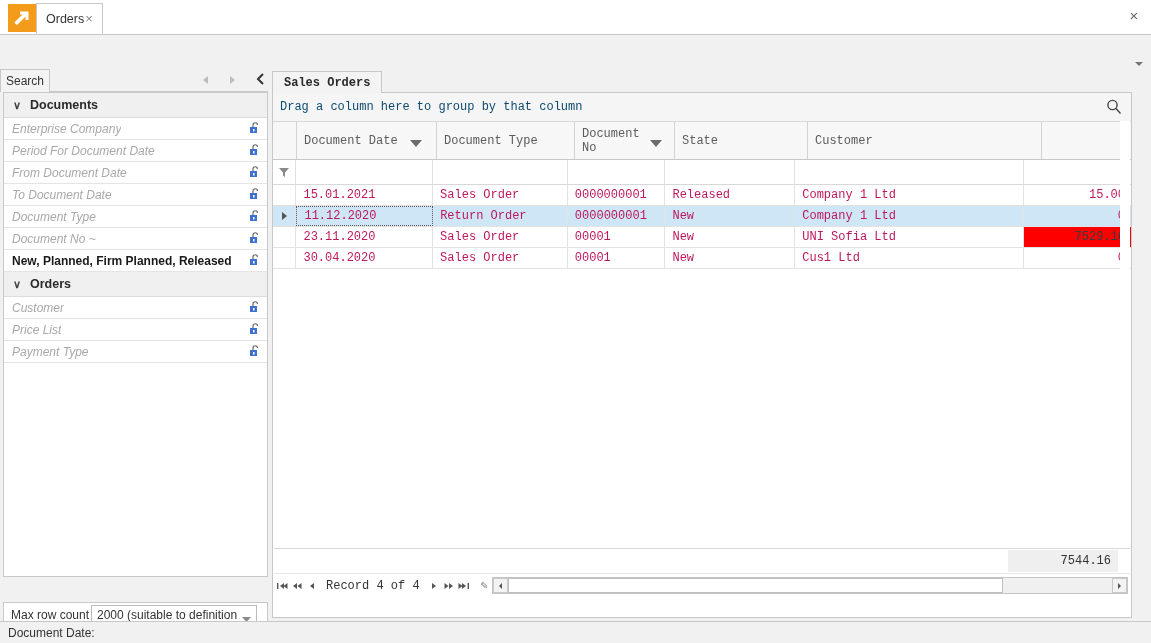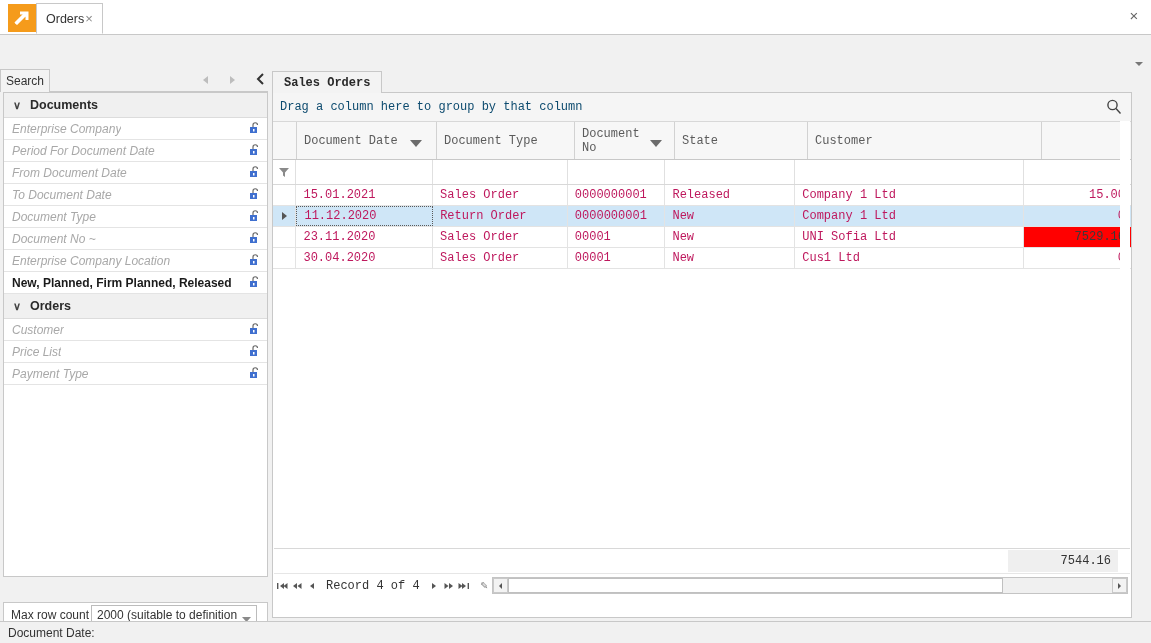--- a/index.html
+++ b/index.html
@@ -408,30 +408,20 @@
         <span class="lockicon">
           <svg width="11" height="12" viewBox="0 0 11 12" aria-hidden="true">
               <path d="M4 5 L4 3 A2 2 0 0 1 8.5 3" stroke="#6b6b6b" stroke-width="1.2" fill="none"></path>
               <rect x="1" y="5" width="7" height="6" fill="#3f6fcf"></rect>
               <rect x="4" y="7" width="1.5" height="2.5" fill="#ffffff"></rect>
             </svg>
         </span>
       </div>
       <div class="frow">
         <span class="ftext">Document No ~</span>
-        <span class="lockicon">
-          <svg width="11" height="12" viewBox="0 0 11 12" aria-hidden="true">
-              <path d="M4 5 L4 3 A2 2 0 0 1 8.5 3" stroke="#6b6b6b" stroke-width="1.2" fill="none"></path>
-              <rect x="1" y="5" width="7" height="6" fill="#3f6fcf"></rect>
-              <rect x="4" y="7" width="1.5" height="2.5" fill="#ffffff"></rect>
-            </svg>
-        </span>
-      </div>
-      <div class="frow">
-        <span class="ftext">Enterprise Company Location</span>
         <span class="lockicon">
           <svg width="11" height="12" viewBox="0 0 11 12" aria-hidden="true">
               <path d="M4 5 L4 3 A2 2 0 0 1 8.5 3" stroke="#6b6b6b" stroke-width="1.2" fill="none"></path>
               <rect x="1" y="5" width="7" height="6" fill="#3f6fcf"></rect>
               <rect x="4" y="7" width="1.5" height="2.5" fill="#ffffff"></rect>
             </svg>
         </span>
       </div>
       <div class="frow filled">
         <span class="ftext">New, Planned, Firm Planned, Released</span>

